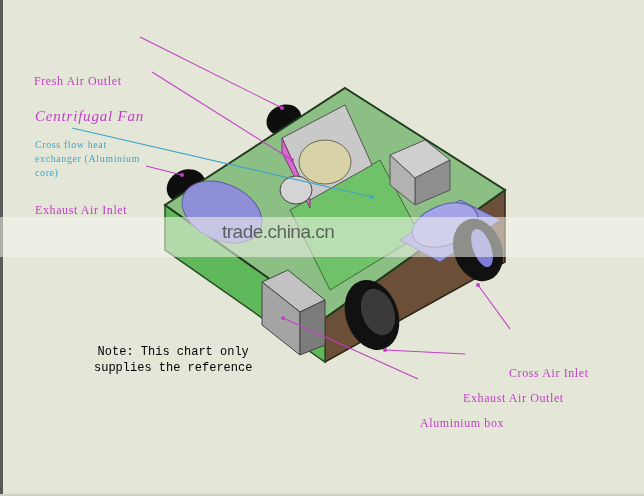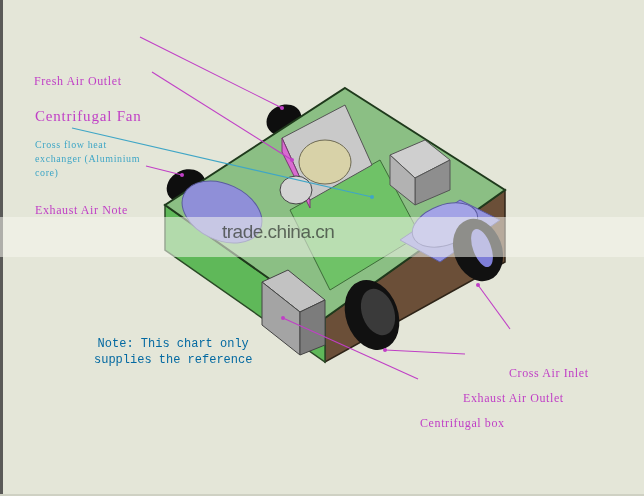--- a/index.html
+++ b/index.html
@@ -19,21 +19,21 @@
   }
   .diagram { position: absolute; left: 0; top: 0; }
   .label {
     position: absolute; white-space: nowrap; color: #c03fc6;
     font-family: "Liberation Serif", "DejaVu Serif", serif;
     font-size: 12px; letter-spacing: 0.6px; margin-top: 44px;
   }
   .label.big { font-size: 15px; letter-spacing: 0.8px; }
   .label.cyan { color: #3fa6c6; white-space: pre; line-height: 14px; font-size: 10px; }
   .note {
-    position: absolute; left: 94px; top: 336px; color: #0369a1;
+    position: absolute; left: 94px; top: 344px; color: #000000;
     font-family: "Liberation Mono", "DejaVu Sans Mono", monospace;
     font-size: 12px; line-height: 16px; white-space: pre; text-align: center;
   }
   .watermark-band {
     position: absolute; left: 0; top: 217px; width: 644px; height: 40px;
     background: rgba(245,245,238,0.55);
   }
   .watermark {
     position: absolute; left: 222px; top: 221px;
     font-family: "Liberation Sans", "DejaVu Sans", sans-serif;
@@ -114,26 +114,26 @@
     <circle cx="292" cy="160" r="2" fill="#c03fc6"></circle>
     <circle cx="372" cy="197" r="2" fill="#3fa6c6"></circle>
     <circle cx="182" cy="175" r="2" fill="#c03fc6"></circle>
     <circle cx="478" cy="285" r="2" fill="#c03fc6"></circle>
     <circle cx="385" cy="350" r="2" fill="#c03fc6"></circle>
     <circle cx="283" cy="318" r="2" fill="#c03fc6"></circle>
   </g>
 </svg>
 
 <div class="label" style="left:34px; top:30px;">Fresh Air Outlet</div>
-<div class="label big" style="left:35px; top:64px;">Centrifugal Fan</div>
+<div class="label big" style="left:35px; top:64px;font-style:italic;">Centrifugal Fan</div>
 <div class="label cyan" style="left:35px; top:94px;">Cross flow heat
 exchanger (Aluminium
 core)</div>
-<div class="label" style="left:35px; top:159px;">Exhaust Air Note</div>
+<div class="label" style="left:35px; top:159px;">Exhaust Air Inlet</div>
 <div class="label" style="left:509px; top:322px;">Cross Air Inlet</div>
 <div class="label" style="left:463px; top:347px;">Exhaust Air Outlet</div>
-<div class="label" style="left:420px; top:372px;">Centrifugal box</div>
+<div class="label" style="left:420px; top:372px;">Aluminium box</div>
 
 <div class="note">Note: This chart only
 supplies the reference</div>
 
 <div class="watermark-band"></div>
 <div class="watermark">trade.china.cn</div>
 
 </body></html>

